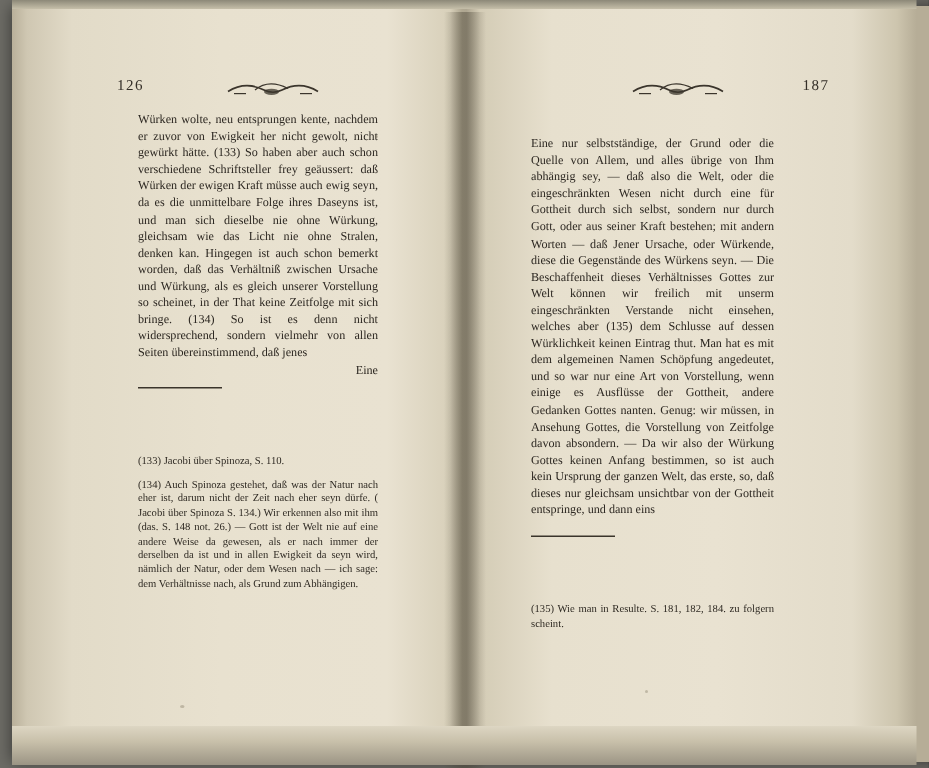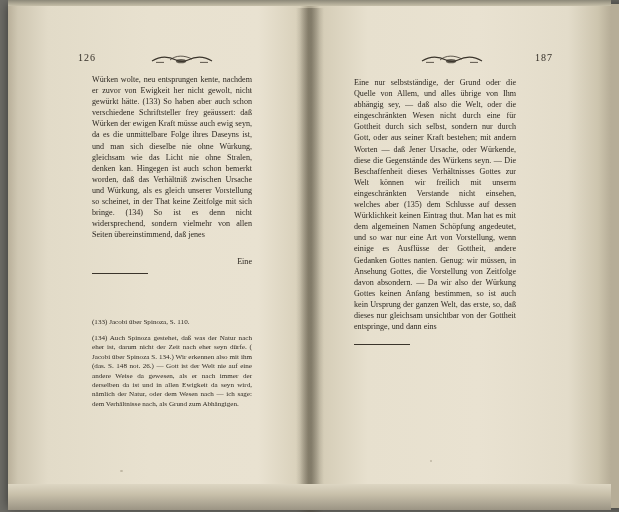--- a/index.html
+++ b/index.html
@@ -66,21 +66,21 @@
   .text-col {
     position: absolute;
     color: #2c2721;
     font-size: 8.1px;
     line-height: 11.1px;
     text-align: justify;
     text-justify: inter-word;
     font-family: "Liberation Serif", serif;
   }
   .page.left .text-col { left: 76px; top: 66px; width: 160px; }
-  .page.right .text-col { left: 30px; top: 69px; width: 162px; }
+  .page.right .text-col { left: 30px; top: 82px; width: 162px; }
 
   .folio {
     position: absolute;
     top: 44px;
     font-size: 10px;
     letter-spacing: 1px;
     color: #332e27;
   }
   .folio.left { left: 62px; }
   .folio.right { right: 66px; }
@@ -94,21 +94,21 @@
   .page.left .ornament { left: 134px; }
   .page.right .ornament { left: 96px; }
 
   .ornament svg { display: block; }
 
   .para { margin: 0 0 0 0; text-indent: 0; }
 
   .catchword {
     text-align: right;
     font-size: 8.1px;
-    margin-top: 16px;
+    margin-top: 1px;
     color: #2c2721;
   }
 
   .fn-rule {
     width: 56px;
     height: 1px;
     background: #3a342b;
     margin: 5px 0 3px 0;
   }
   .footnote {
@@ -166,20 +166,21 @@
           <path d="M20 6 C 26 1, 34 1, 42 5" fill="none" stroke="#3b352c" stroke-width="0.8"></path>
           <ellipse cx="31" cy="7.2" rx="5" ry="2.1" fill="#3b352c" opacity="0.75"></ellipse>
           <path d="M6 8.4 L 14 8.4" stroke="#3b352c" stroke-width="0.8"></path>
           <path d="M50 8.4 L 58 8.4" stroke="#3b352c" stroke-width="0.8"></path>
         </svg>
       </div>
 
       <div class="text-col">
         <p class="para">Eine nur selbstständige, der Grund oder die Quelle von Allem, und alles übrige von Ihm abhängig sey, — daß also die Welt, oder die eingeschränkten Wesen nicht durch eine für Gottheit durch sich selbst, sondern nur durch Gott, oder aus seiner Kraft bestehen; mit andern Worten — daß Jener Ursache, oder Würkende, diese die Gegenstände des Würkens seyn. — Die Beschaffenheit dieses Verhältnisses Gottes zur Welt können wir freilich mit unserm eingeschränkten Verstande nicht einsehen, welches aber (135) dem Schlusse auf dessen Würklichkeit keinen Eintrag thut. Man hat es mit dem algemeinen Namen Schöpfung angedeutet, und so war nur eine Art von Vorstellung, wenn einige es Ausflüsse der Gottheit, andere Gedanken Gottes nanten. Genug: wir müssen, in Ansehung Gottes, die Vorstellung von Zeitfolge davon absondern. — Da wir also der Würkung Gottes keinen Anfang bestimmen, so ist auch kein Ursprung der ganzen Welt, das erste, so, daß dieses nur gleichsam unsichtbar von der Gottheit entspringe, und dann eins</p>
         <div class="fn-rule" style="margin-top:12px;"></div>
+        <p class="footnote">(135) Wie man in Resulte. S. 181, 182, 184. zu folgern scheint.</p>
       </div>
     </div>
 
     <div class="gutter-shadow"></div>
   </div>
 
   <div class="page-edge-top"></div>
   <div class="page-edge-bottom"></div>
 
   <div class="speckle" style="left:120px; top:470px; width:3px; height:2px;"></div>

